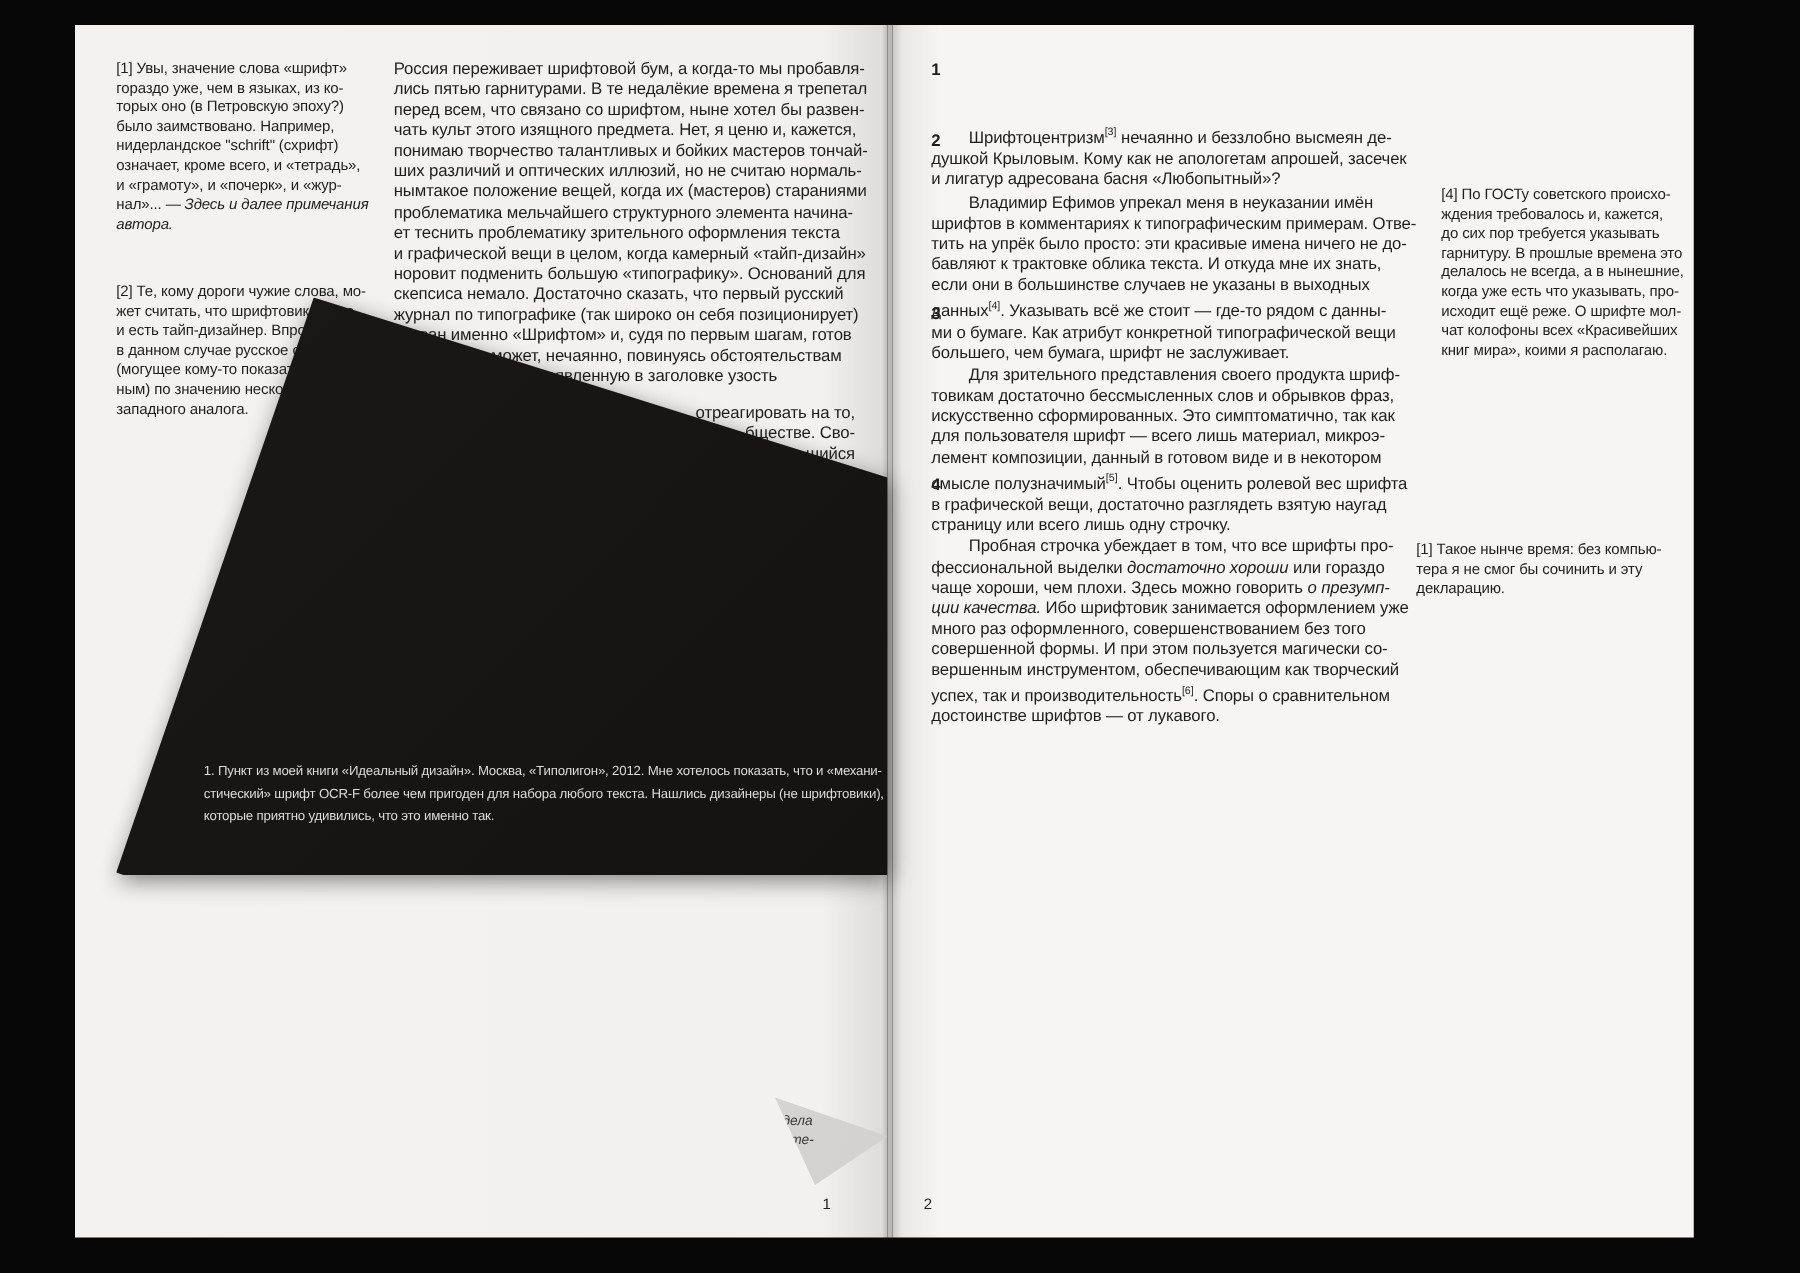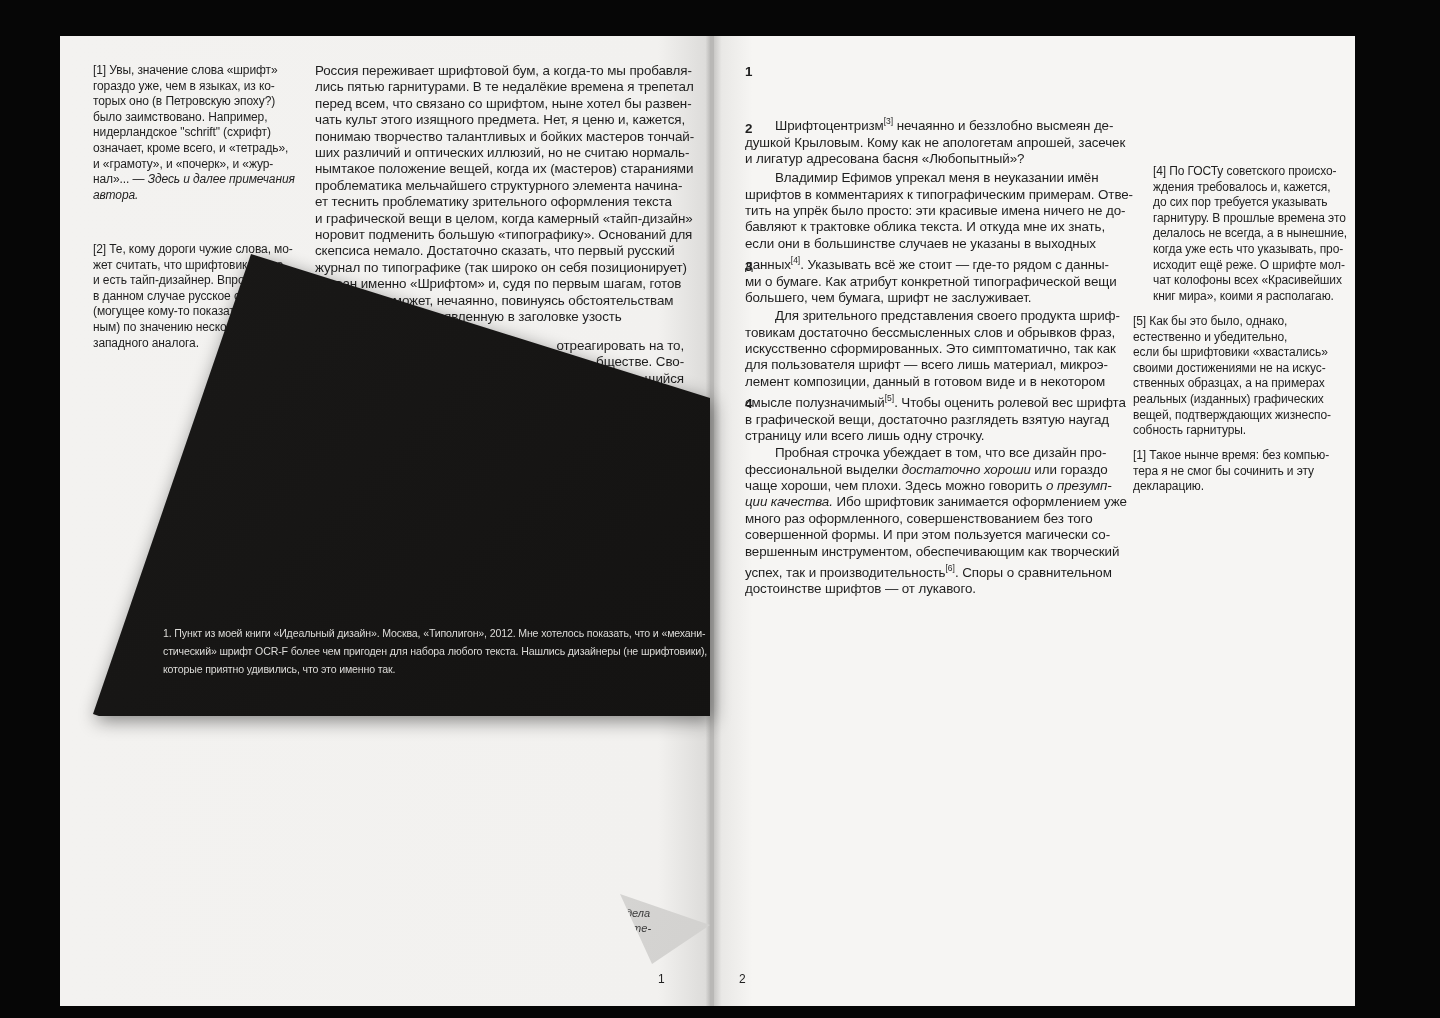--- a/index.html
+++ b/index.html
@@ -1,18 +1,18 @@
 <!DOCTYPE html>
 <html><head>
 <meta charset="utf-8">
 <style>
   html,body{margin:0;padding:0;background:#050505;}
   .stage{position:relative;width:1440px;height:1018px;background:#060606;overflow:hidden;
          font-family:"Liberation Sans","DejaVu Sans",sans-serif;color:#1e1e1e;}
-  .spread{position:absolute;left:60px;top:36px;width:1295px;height:970px;}
+  .spread{position:absolute;left:60px;top:20px;width:1295px;height:970px;}
   .page{position:absolute;top:0;height:970px;}
   .page-left{left:0;width:650px;background:#f2f1ef;
      background:linear-gradient(to right,#f3f2f0 0%,#f2f1ef 92%,#dddcda 99.3%,#bdbcba 100%);}
   .page-right{left:654px;width:641px;background:#f6f5f3;
      background:linear-gradient(to right,#c9c8c6 0%,#e9e8e6 1.2%,#f6f5f3 6%,#f6f5f3 100%);}
   .gutter{position:absolute;left:650px;top:0;width:4px;height:970px;background:#b9b8b6;}
   .txt{position:absolute;white-space:pre;font-size:13.4px;line-height:16.4px;letter-spacing:-0.1px;}
   .body-col{font-size:13.4px;line-height:16.4px;}
   .fn{font-size:12px;line-height:15.6px;letter-spacing:-0.1px;}
   .frag{text-align:right;}
@@ -112,48 +112,40 @@
 искусственно сформированных. Это симптоматично, так как
 для пользователя шрифт — всего лишь материал, микроэ-
 лемент композиции, данный в готовом виде и в некотором
 смысле полузначимый</span><sup class="ref">[5]</sup><span>. Чтобы оценить ролевой вес шрифта
 в графической вещи, достаточно разглядеть взятую наугад
 страницу или всего лишь одну строчку.</span></span>
       </div>
 
       <div class="txt body-col para" style="left:31px;top:360px;width:385px;">
         <span class="pnum">4</span>
-        <span class="ptext"><span>Пробная строчка убеждает в том, что все дизайн про-
+        <span class="ptext"><span>Пробная строчка убеждает в том, что все шрифты про-
 фессиональной выделки </span><em>достаточно хороши</em><span> или гораздо
 чаще хороши, чем плохи. Здесь можно говорить </span><em>о презумп-
 ции качества.</em><span> Ибо шрифтовик занимается оформлением уже
 много раз оформленного, совершенствованием без того
 совершенной формы. И при этом пользуется магически со-
 вершенным инструментом, обеспечивающим как творческий
 успех, так и производительность</span><sup class="ref">[6]</sup><span>. Споры о сравнительном
 достоинстве шрифтов — от лукавого.</span></span>
       </div>
 
       <div class="txt fn" style="left:419px;top:128px;width:205px;margin-left:20px;">[4] По ГОСТу советского происхо-
 ждения требовалось и, кажется,
 до сих пор требуется указывать
 гарнитуру. В прошлые времена это
 делалось не всегда, а в нынешние,
 когда уже есть что указывать, про-
 исходит ещё реже. О шрифте мол-
 чат колофоны всех «Красивейших
 книг мира», коими я располагаю.</div>
-      <div class="txt fn" style="left:419px;top:278px;width:205px;">[5] Как бы это было, однако,
-естественно и убедительно,
-если бы шрифтовики «хвастались»
-своими достижениями не на искус-
-ственных образцах, а на примерах
-реальных (изданных) графических
-вещей, подтверждающих жизнеспо-
-собность гарнитуры.</div>
       <div class="txt fn" style="left:419px;top:412px;width:205px;">[1] Такое нынче время: без компью-
 тера я не смог бы сочинить и эту
 декларацию.</div>
 
       <div class="pagenum" style="left:25px;top:936px;">2</div>
     </div>
 
     <div class="gutter"></div>
 
     <div class="sheet-wrap">

